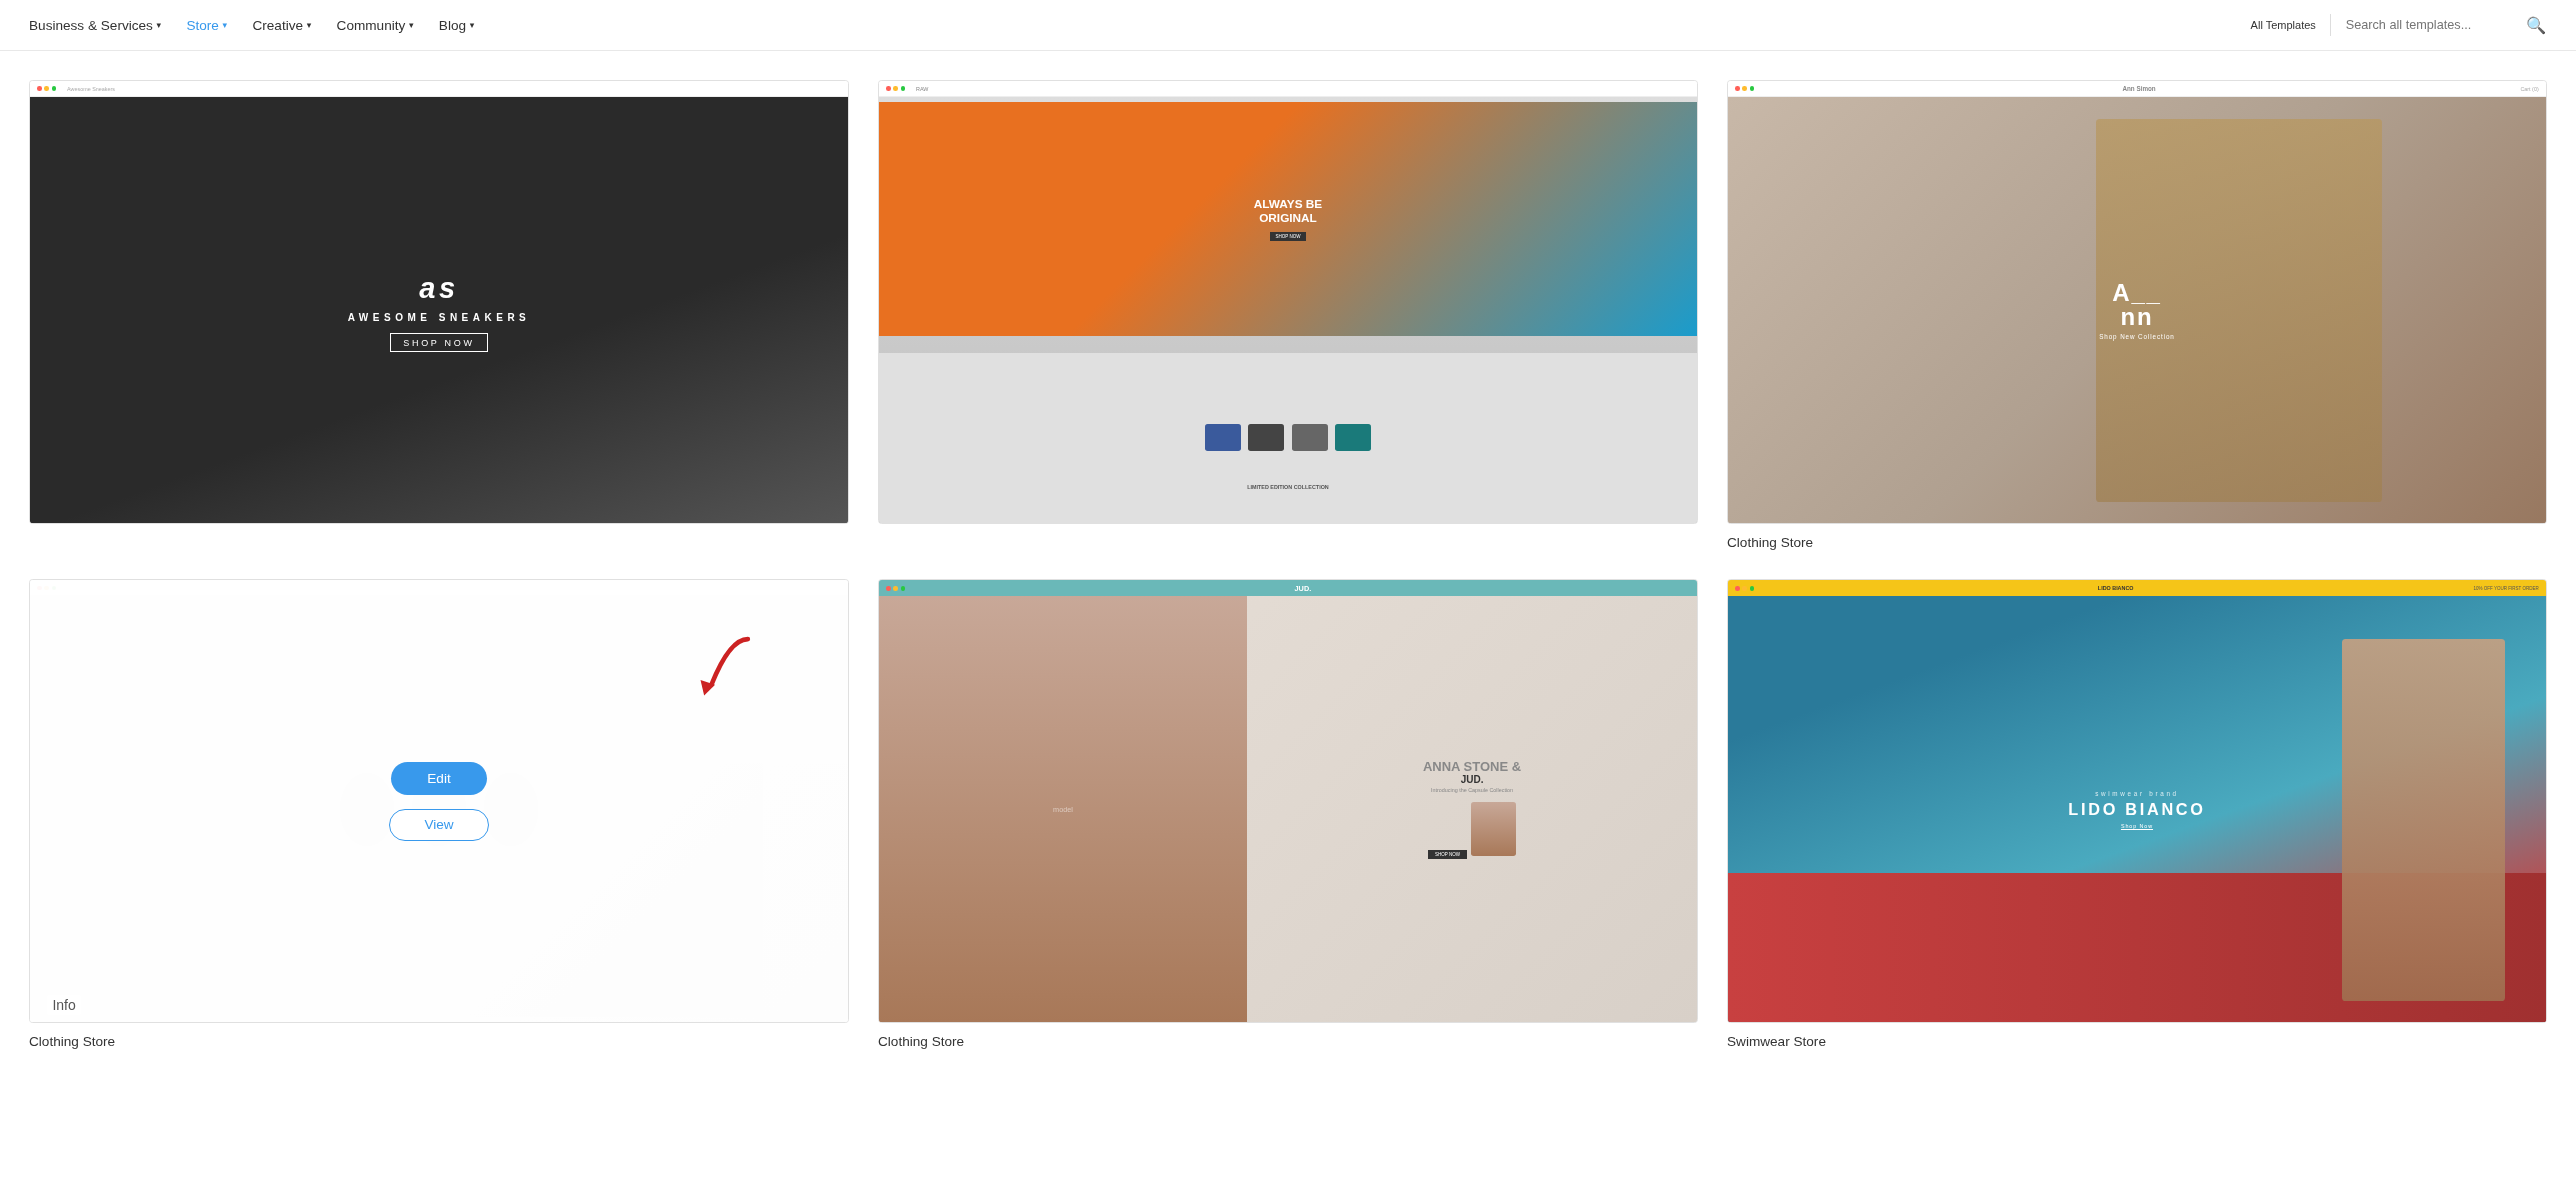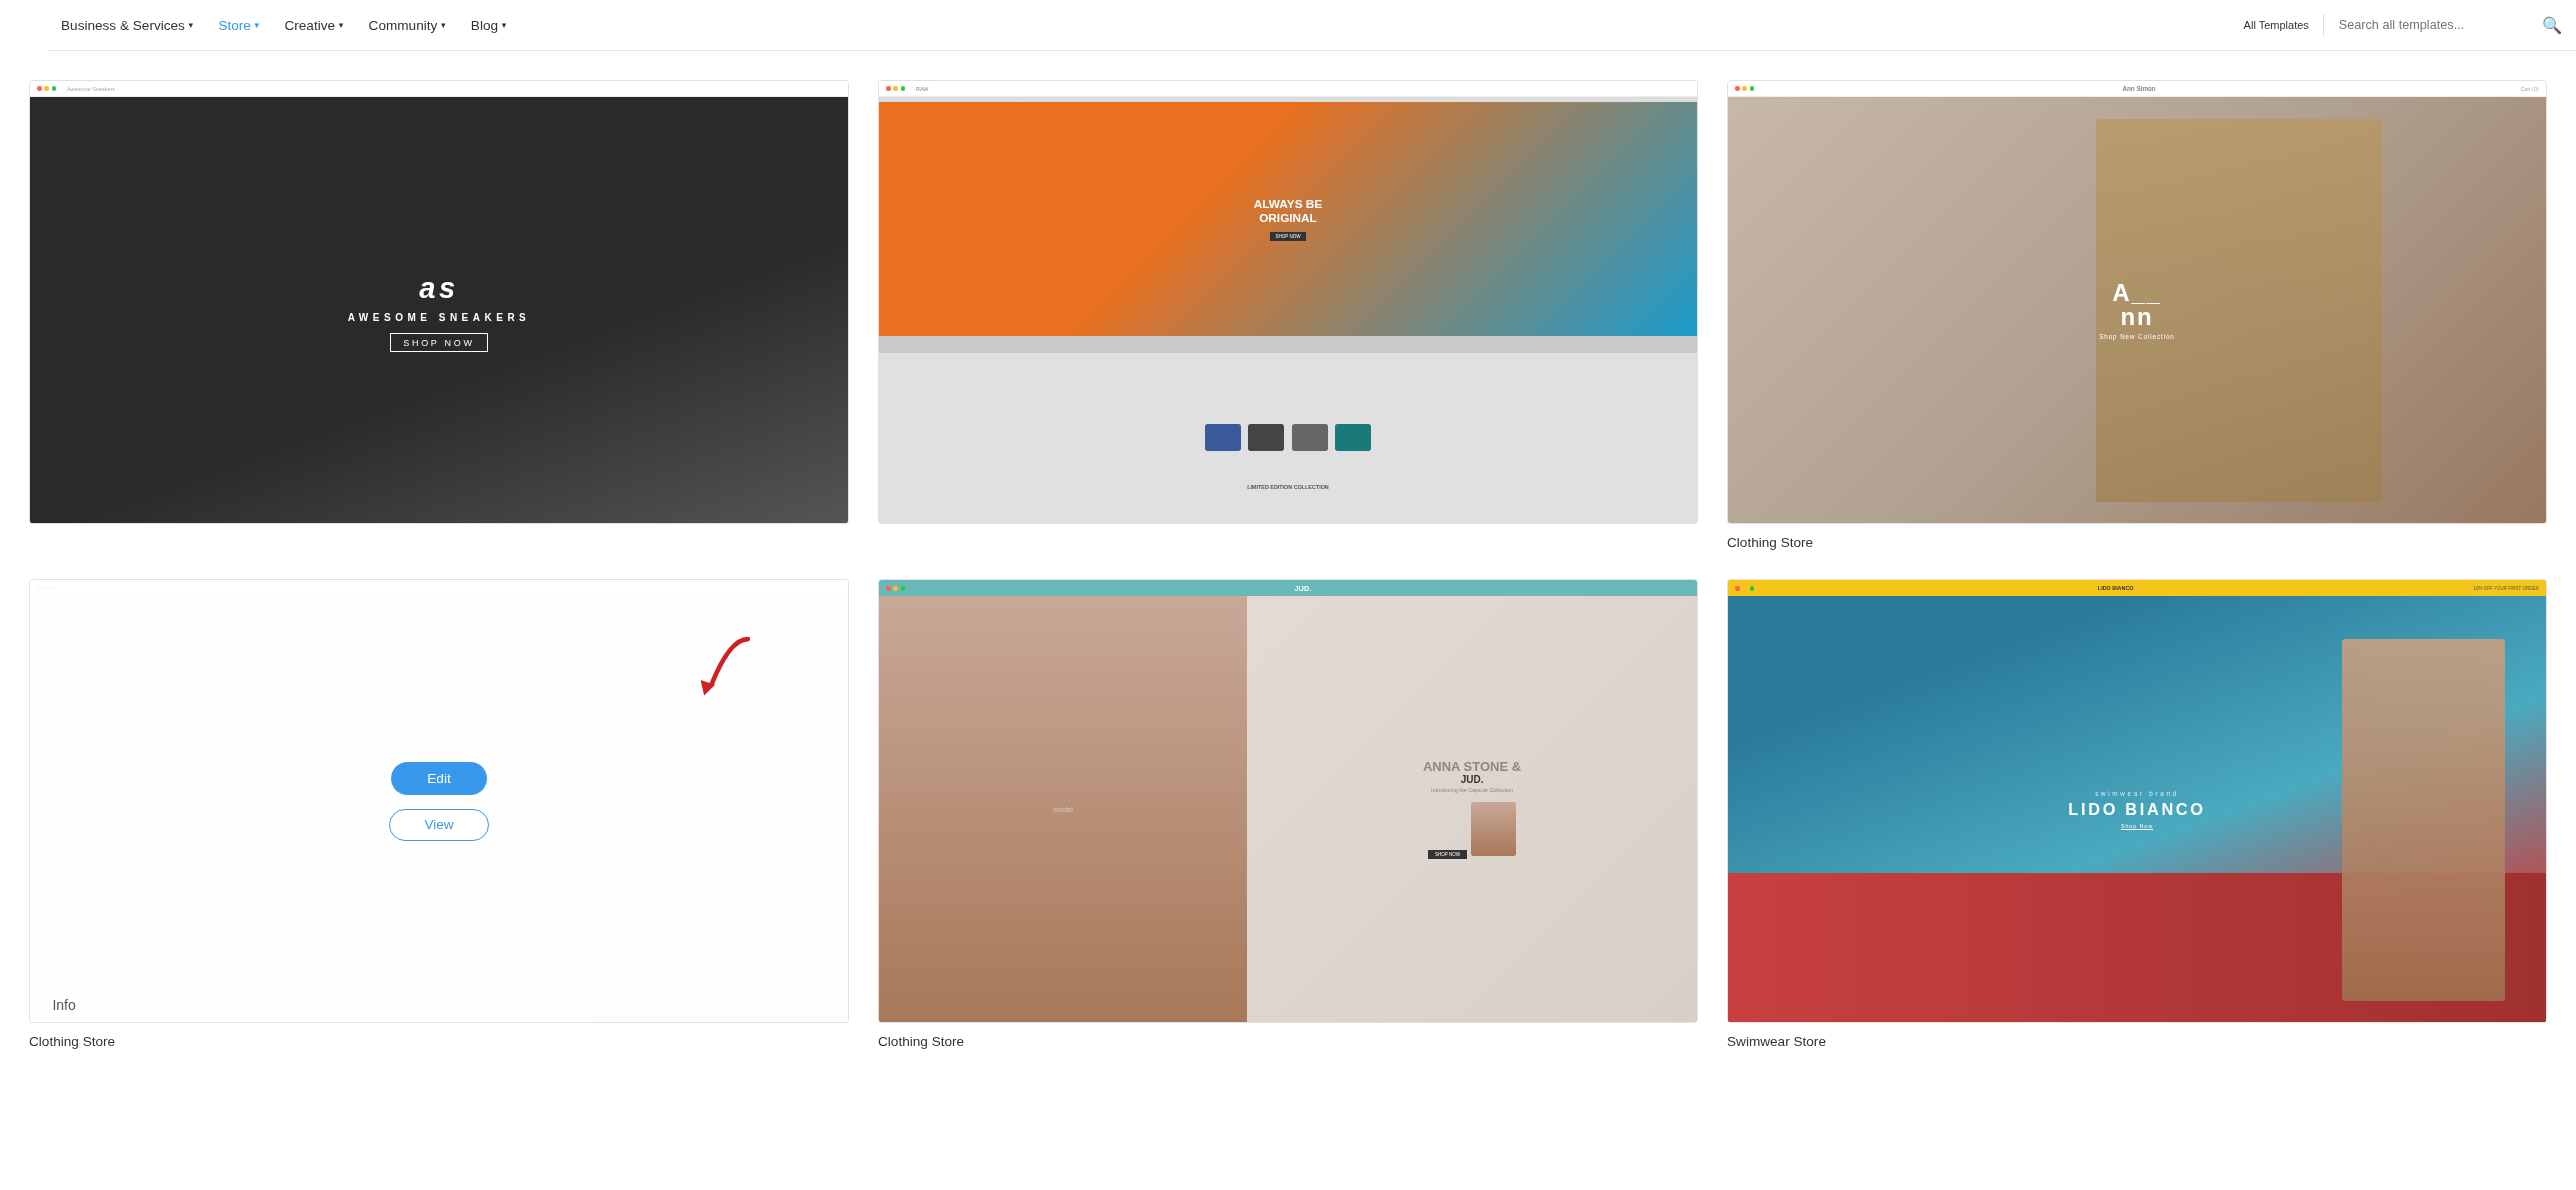--- a/index.html
+++ b/index.html
@@ -2,25 +2,24 @@
 <html style="font-size:14.5px"><head>
   <meta charset="utf-8">
   <style>
     * { box-sizing: border-box; margin: 0; padding: 0; }
     body { font-family: -apple-system, BlinkMacSystemFont, 'Helvetica Neue', Arial, sans-serif; background: #fff; color: #333; }
 
     
     .nav {
       display: flex;
       align-items: center;
-      padding: 0 13px;
+      padding: 0 29px;
       height: 51px;
       border-bottom: 0.9px solid #e8e8e8;
       background: #fff;
-      margin-left: 48px;
     }
     .nav-left {
       display: flex;
       align-items: center;
       gap: 25.4px;
       flex: 1;
     }
     .nav-item {
       display: flex;
       align-items: center;
@@ -48,21 +47,21 @@
       cursor: pointer;
     }
     .nav-divider {
       width: 0.9px;
       height: 22px;
       background: #ddd;
     }
     .search-bar {
       display: flex;
       align-items: center;
-      gap: 23px;
+      gap: 0;
       border: none;
       background: transparent;
     }
     .search-input {
       border: none;
       outline: none;
       font-size: 12.7px;
       color: #aaa;
       width: 181px;
       background: transparent;

